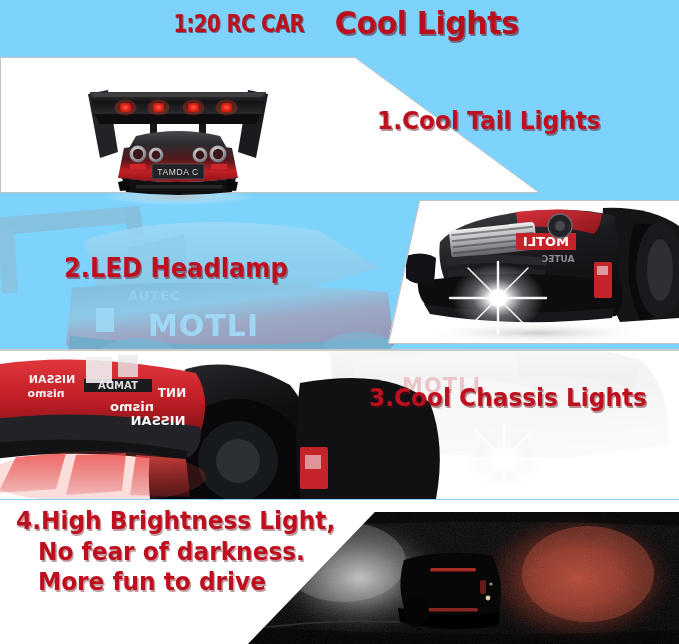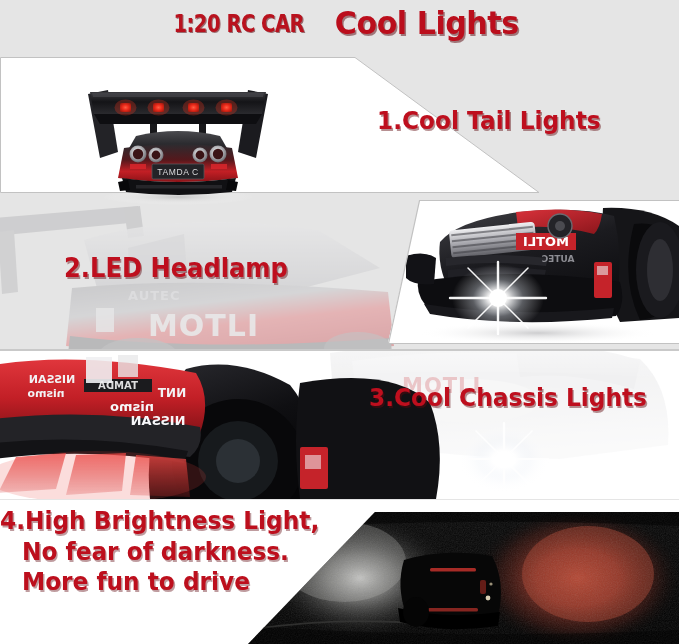--- a/index.html
+++ b/index.html
@@ -3,21 +3,21 @@
 <meta charset="utf-8">
 <title>1:20 RC CAR Cool Lights</title>
 <style>
   * { margin:0; padding:0; box-sizing:border-box; }
   html,body{ background:#ffffff; }
   body{
     width:679px; height:644px; position:relative; overflow:hidden;
     font-family:"Liberation Sans","DejaVu Sans",sans-serif;
     background:#fff;
   }
-  #infographic{ position:absolute; inset:0; width:679px; height:576px; background:#e5e5e5; }
+  #infographic{ position:absolute; inset:0; width:679px; height:576px; background:#7dd3fc; }
 
   
   .title-bar{
     position:absolute; left:0; top:0; width:679px; height:46px;
     display:flex; align-items:center; justify-content:center; gap:14px;
   }
   .title-a{
     font-family:"DejaVu Sans","Liberation Sans",sans-serif;
     font-weight:700; font-size:25px; letter-spacing:-0.6px;
     color:#b9121e; transform:scaleX(0.78); transform-origin:center;
@@ -415,21 +415,21 @@
 
       <path d="M330 0 L679 0 L679 30 Q500 18 330 26 Z" fill="url(#fadeTop)" opacity="0.5"></path>
     </svg>
   </div>
   <div class="p3-line"></div>
 
   <div class="hd" style="left:369px; top:383px; font-size:25px;">3.Cool Chassis Lights</div>
 
   <div class="panel4"></div>
 
-  <div style="position:absolute; left:0; top:506px; z-index:14;">
+  <div style="position:absolute; left:16px; top:506px; z-index:14;">
     <div class="txt4">4.High Brightness Light,</div>
     <div class="txt4" style="margin-left:22px;">No fear of darkness.</div>
     <div class="txt4" style="margin-left:22px;">More fun to drive</div>
   </div>
 
   <div class="night-photo">
     <svg width="431" height="132" viewBox="0 0 431 132" preserveAspectRatio="none">
       <defs>
         <radialGradient id="beamPool" cx="0.5" cy="0.5" r="0.5">
           <stop offset="0" stop-color="#f2f2f0" stop-opacity="0.95"></stop>

